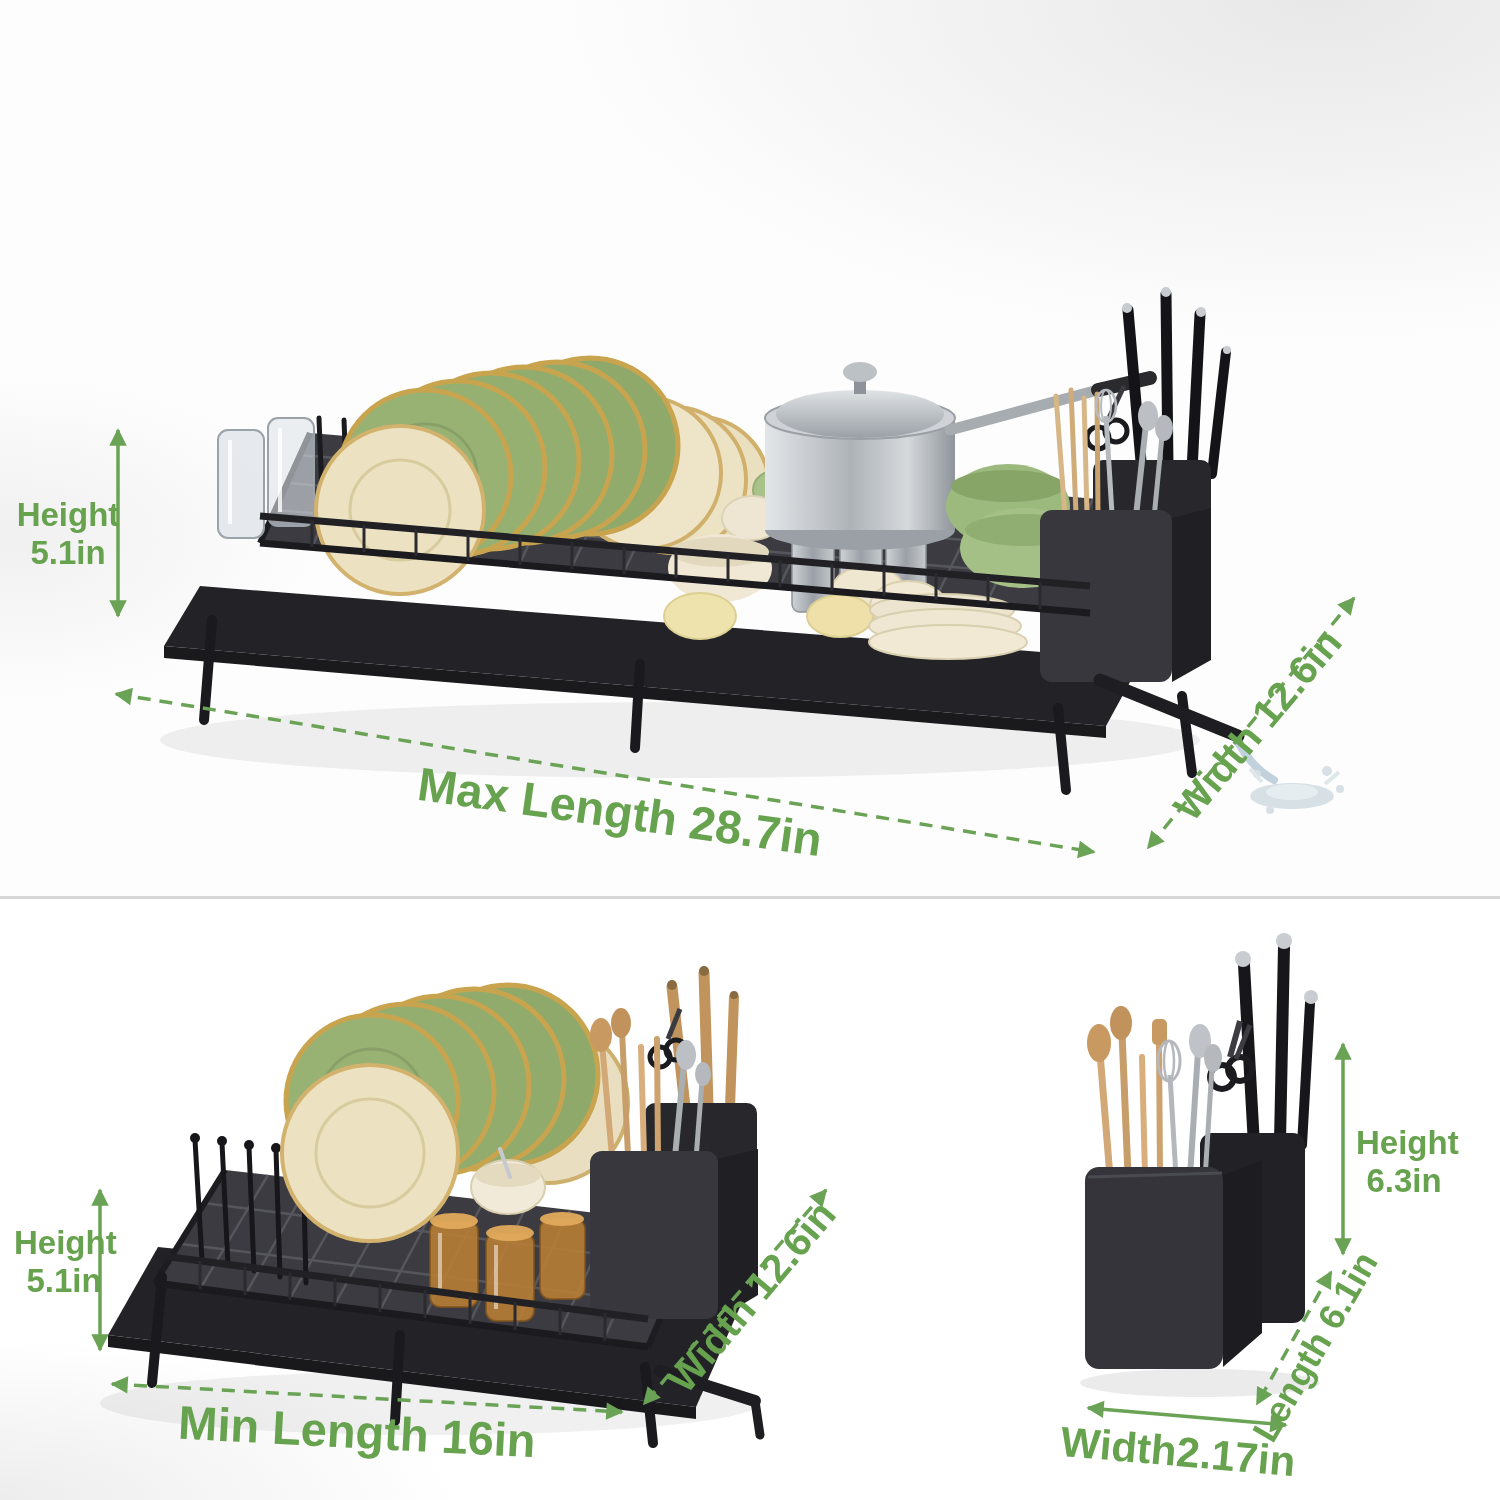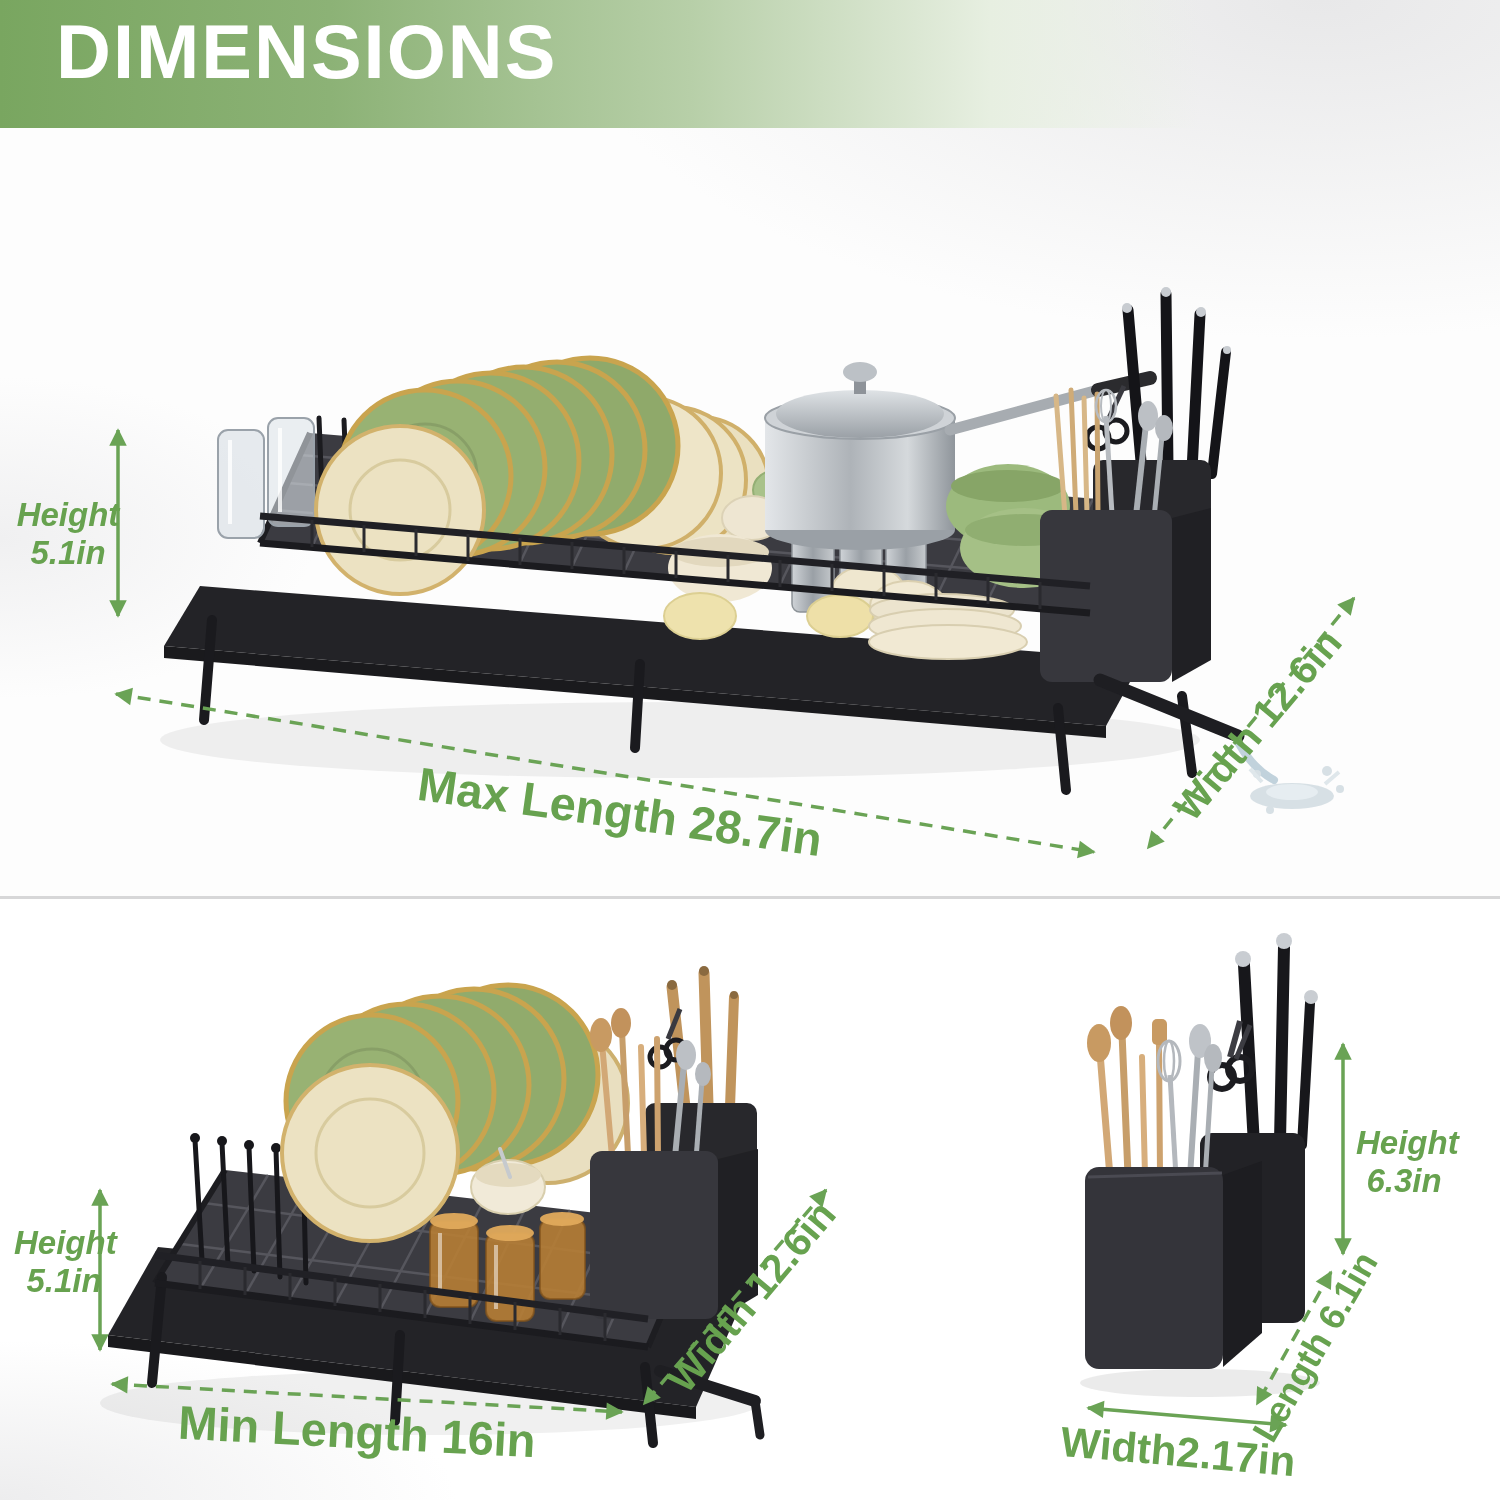--- a/index.html
+++ b/index.html
@@ -25,42 +25,39 @@
   .figure-svg{position:absolute;}
   .svg-top{left:140px;top:268px;width:1220px;height:575px;}
   .svg-bl{left:100px;top:935px;width:790px;height:520px;}
   .svg-br{left:1050px;top:925px;width:330px;height:500px;}
 
   .annotations{position:absolute;top:0;left:0;width:1500px;height:1500px;pointer-events:none;z-index:5;}
   .dim{stroke:#6aa355;stroke-width:3.5;fill:none;}
   .dash{stroke-dasharray:13 9;}
 
   .lbl{position:absolute;color:#67a24f;font-weight:bold;text-align:center;z-index:6;line-height:1.14;}
-  .lbl span{display:block;font-style:italic;}
+  .lbl span{display:block;}
   .lbl-top-height{left:16px;top:496px;width:104px;font-size:33px;}
   .lbl-max-length{left:230px;top:785px;width:780px;font-size:47px;transform:rotate(8deg);}
   .lbl-top-width{left:1118px;top:702px;width:280px;font-size:40px;transform:rotate(-50deg);}
   .lbl-bl-height{left:14px;top:1224px;width:100px;font-size:33px;}
   .lbl-min-length{left:62px;top:1405px;width:590px;font-size:47px;transform:rotate(3deg);}
   .lbl-bl-width{left:612px;top:1274px;width:280px;font-size:40px;transform:rotate(-50deg);}
   .lbl-br-height{left:1356px;top:1124px;width:96px;font-size:33px;}
   .lbl-br-length{left:1202px;top:1326px;width:226px;font-size:36px;transform:rotate(-60deg);}
   .lbl-br-width{left:1058px;top:1428px;width:240px;font-size:42px;transform:rotate(5deg);}
 </style>
 </head>
 <body>
 
 <div class="page">
   <div class="bg-top"></div>
   <div class="bg-bottom"></div>
   <div class="divider"></div>
 
-  <div class="banner">
-    <h1>DIMENSIONS</h1>
-  </div>
 
   <svg class="figure-svg svg-top" viewBox="0 0 1220 575">
     <defs>
       <linearGradient id="potG" x1="0" y1="0" x2="1" y2="0">
         <stop offset="0" stop-color="#e3e6e9"></stop>
           <stop offset="0.45" stop-color="#aeb3b8"></stop>
         <stop offset="0.75" stop-color="#d5d9dc"></stop>
           <stop offset="1" stop-color="#8f959b"></stop>
       </linearGradient>
       <linearGradient id="lidG" x1="0" y1="0" x2="0" y2="1">

